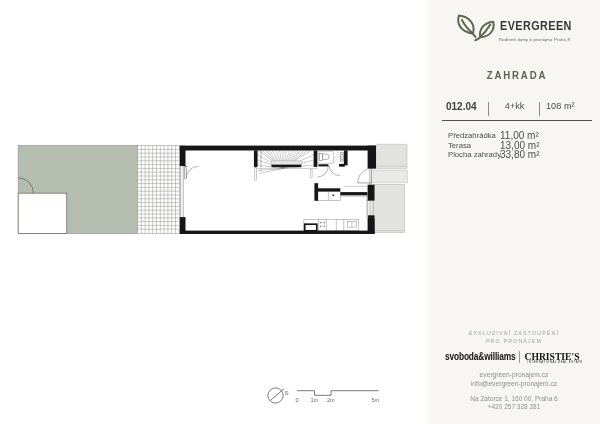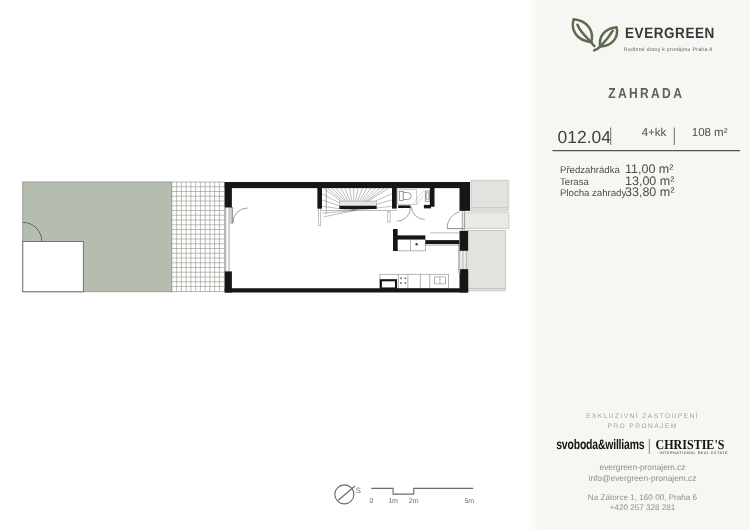--- a/index.html
+++ b/index.html
@@ -191,25 +191,25 @@
     <path d="M 39.9 10.2 C 41.6 18.4 37 26 26 26.5 C 24.8 17.4 30.2 11.2 39.9 10.2 Z"></path>
     <path d="M 26 26.5 C 30.6 21.9 33.8 18 36.6 13.3"></path>
     <path d="M 26 26.5 C 24.4 28.2 22.9 29.1 21 29.7"></path>
   </g>
 </svg>
 <div class="abs" style="left:499.5px;top:18.5px;font-size:12px;font-weight:bold;letter-spacing:0.5px;color:#34383a;transform:scaleX(0.9);transform-origin:0 0">EVERGREEN</div>
 <div class="abs" style="left:499px;top:36.9px;font-size:4.1px;letter-spacing:0.25px;color:#575d53">Rodinné domy k pronájmu Praha 8</div>
 
 <div class="abs ctr" style="margin-left:2.5px;top:68.8px;font-size:11.5px;font-weight:bold;letter-spacing:2.2px;color:#5a6452;transform:scaleX(0.84);transform-origin:50% 0">ZAHRADA</div>
 
-<div class="abs" style="left:446px;top:100.5px;width:36px;text-align:right;font-size:14px;font-weight:normal;color:#3d4337">012.04</div>
+<div class="abs" style="left:446px;top:100.5px;width:36px;text-align:left;font-size:10px;font-weight:bold;color:#3d4337">012.04</div>
 <div class="abs" style="left:488px;top:101.5px;width:1px;height:14px;background:#8b8b86"></div>
-<div class="abs" style="left:496px;top:100.5px;width:37px;text-align:right;font-size:9.2px;color:#4a4f44">4+kk</div>
+<div class="abs" style="left:496px;top:100.5px;width:37px;text-align:center;font-size:9.2px;color:#4a4f44">4+kk</div>
 <div class="abs" style="left:538.5px;top:101.5px;width:1px;height:14px;background:#8b8b86"></div>
-<div class="abs" style="left:546px;top:100.5px;width:36px;text-align:right;font-size:9.2px;color:#4a4f44">108 m²</div>
+<div class="abs" style="left:546px;top:100.5px;width:36px;text-align:left;font-size:9.2px;color:#4a4f44">108 m²</div>
 
 <div class="abs" style="left:442px;top:120px;width:150px;height:1px;background:#55554f"></div>
 
 <div class="abs" style="left:448px;top:131px;font-size:7.7px;line-height:9.7px;color:#4a4f46">Předzahrádka<br>Terasa<br>Plocha zahrady</div>
 <div class="abs" style="left:500px;top:131px;width:78.5px;text-align:left;font-size:10px;line-height:9.7px;color:#4a4f46">11,00 m²<br>13,00 m²<br>33,80 m²</div>
 
 <div class="abs ctr" style="top:329.8px;font-size:5.3px;letter-spacing:1.15px;color:#a3a19b">EXKLUZIVNÍ ZASTOUPENÍ</div>
 <div class="abs ctr" style="top:337.9px;font-size:5.3px;letter-spacing:1.15px;color:#a3a19b">PRO PRONÁJEM</div>
 
 <div class="abs" style="left:444.8px;top:349.5px;font-size:11px;font-weight:bold;letter-spacing:-0.2px;color:#141414;transform:scaleX(0.76);transform-origin:0 0">svoboda&amp;williams</div>

